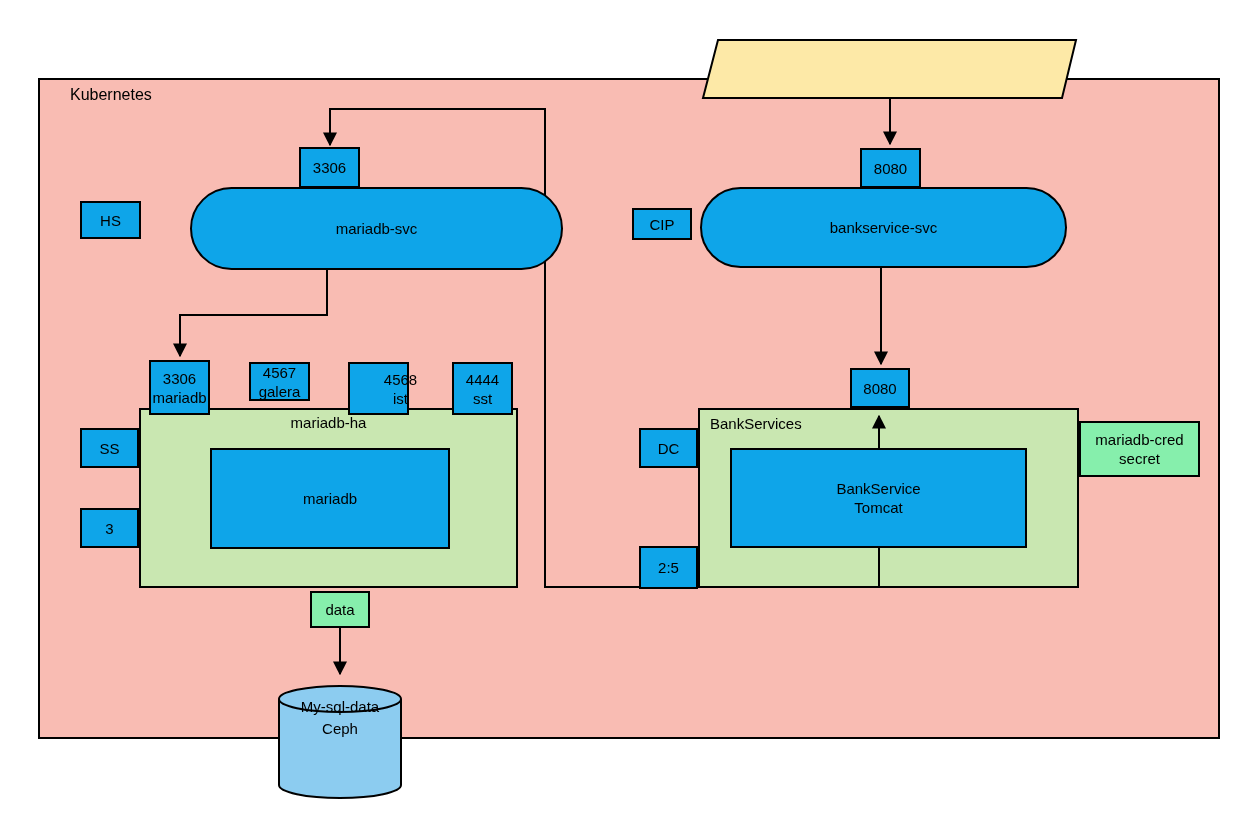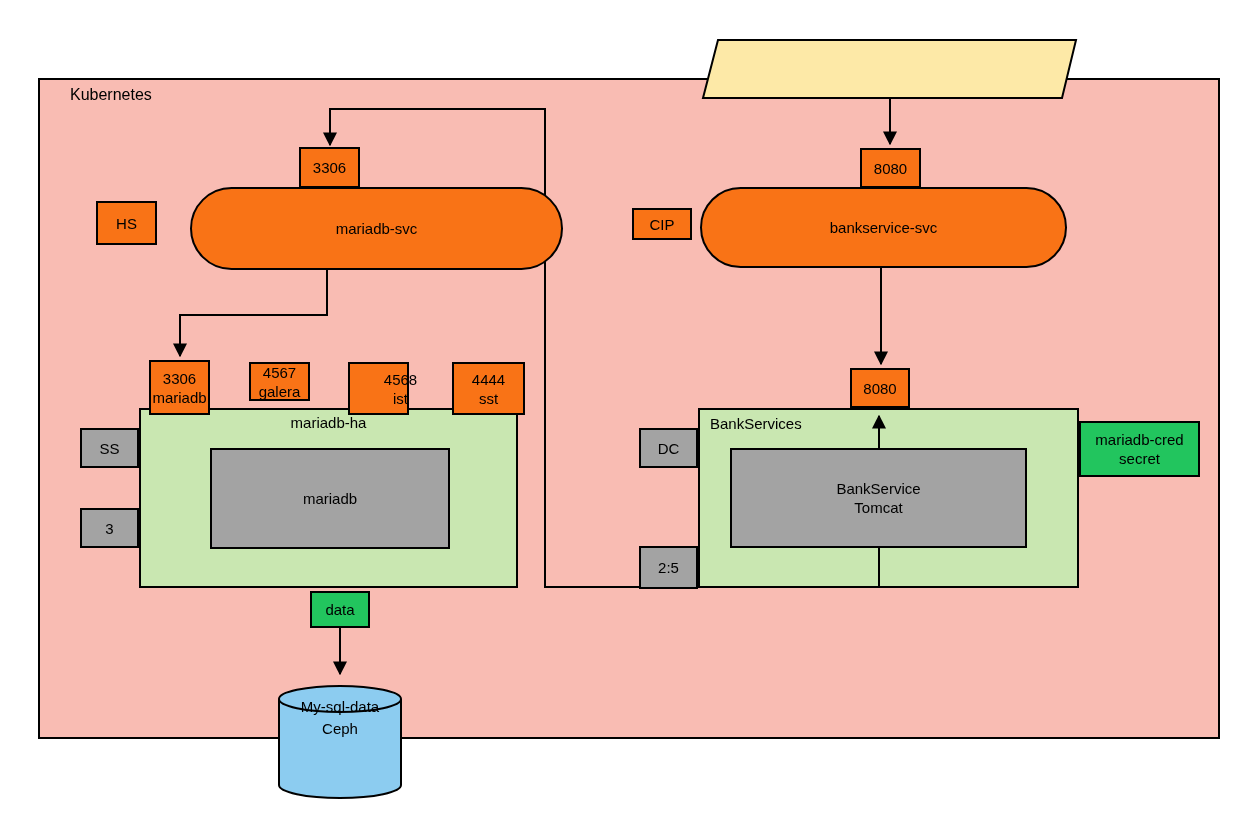--- a/index.html
+++ b/index.html
@@ -7,24 +7,24 @@
     position:relative;width:1260px;height:840px;background:#ffffff;overflow:hidden;
     font-family:"Liberation Sans", sans-serif;color:#000;font-size:15px;
   }
   .abs{position:absolute;box-sizing:border-box;}
   .box{
     position:absolute;box-sizing:border-box;border:2px solid #000;
     display:flex;align-items:center;justify-content:center;text-align:center;
     line-height:19px;white-space:nowrap;
   }
   .col{flex-direction:column;}
-  .yellow{background:#f97316;}
+  .yellow{background:#0ea5e9;}
   .lgreen{background:#C9E7B1;}
-  .green{background:#a3a3a3;}
-  .blue{background:#22c55e;align-items:center;}
+  .green{background:#0ea5e9;}
+  .blue{background:#86efac;align-items:center;}
   .pink{background:#F9BCB3;}
   .stadium{border-radius:999px;}
   .k8s-label{position:absolute;left:10px;top:6px;font-size:16px;margin-left:20px;}
   .container-title-center{position:absolute;left:0;right:0;top:4px;text-align:center;}
   .container-title-left{position:absolute;left:10px;top:5px;text-align:left;}
   .freetext{position:absolute;text-align:center;line-height:21px;white-space:nowrap;}
   svg{position:absolute;left:0;top:0;}
   .conn{stroke:#000;stroke-width:2;fill:none;}
 </style>
 </head>
@@ -66,21 +66,21 @@
     <polygon points="718,40 1076,40 1062,98 703,98" fill="#FDE9A7" stroke="#000" stroke-width="2"></polygon>
 
     <path d="M279 699 V785 A61 13 0 0 0 401 785 V699" fill="#8CCCF0" stroke="#000" stroke-width="2"></path>
     <ellipse cx="340" cy="699" rx="61" ry="13" fill="#8CCCF0" stroke="#000" stroke-width="2"></ellipse>
   </svg>
 
 
   <div class="box yellow" style="left:299px;top:147px;width:61px;height:41px;">
     <span>3306</span>
   </div>
-  <div class="box yellow" style="left:96px;top:201px;width:61px;height:44px;">
+  <div class="box yellow" style="left:80px;top:201px;width:61px;height:38px;">
     <span>HS</span>
   </div>
   <div class="box yellow stadium" style="left:142px;top:187px;width:373px;height:83px;margin-left:48px;">
     <span>mariadb-svc</span>
   </div>
 
   <div class="box yellow" style="left:860px;top:148px;width:61px;height:40px;">
     <span>8080</span>
   </div>
   <div class="box yellow" style="left:632px;top:208px;width:60px;height:32px;">
@@ -95,21 +95,21 @@
     <span>mariadb</span>
   </div>
   <div class="box yellow col" style="left:249px;top:362px;width:61px;height:39px;">
     <span>4567</span>
     <span>galera</span>
   </div>
   <div class="box yellow col" style="left:348px;top:362px;width:61px;height:53px;padding-left:44px;">
     <span>4568</span>
     <span>ist</span>
   </div>
-  <div class="box yellow col" style="left:452px;top:362px;width:73px;height:53px;">
+  <div class="box yellow col" style="left:452px;top:362px;width:61px;height:53px;">
     <span>4444</span>
     <span>sst</span>
   </div>
 
   <div class="box green" style="left:80px;top:428px;width:59px;height:40px;">
     <span>SS</span>
   </div>
   <div class="box green" style="left:80px;top:508px;width:59px;height:40px;">
     <span>3</span>
   </div>

